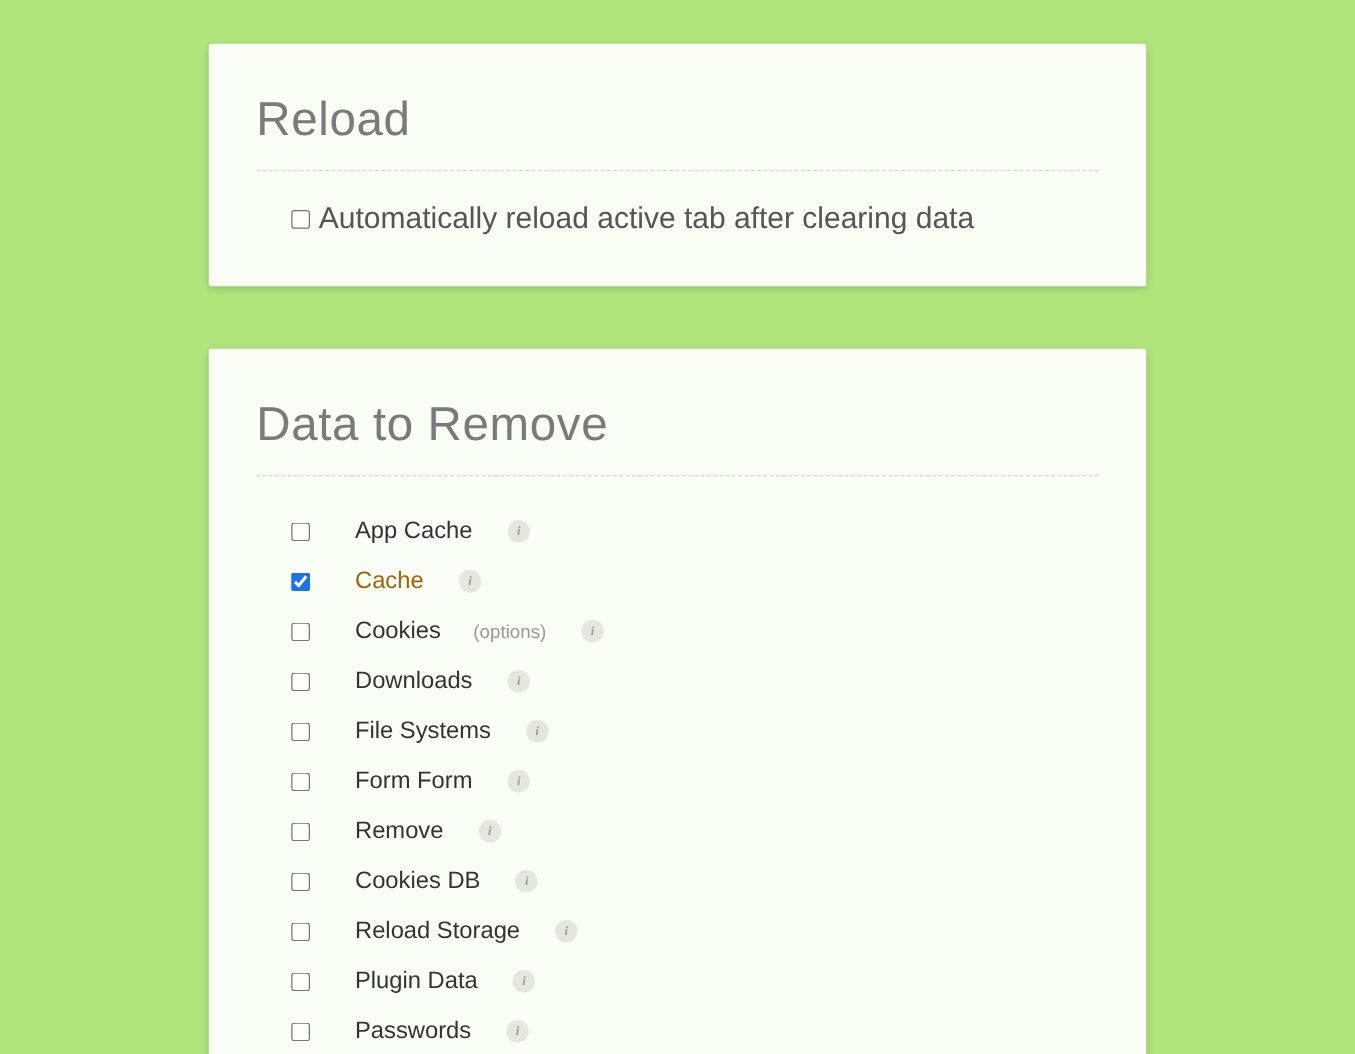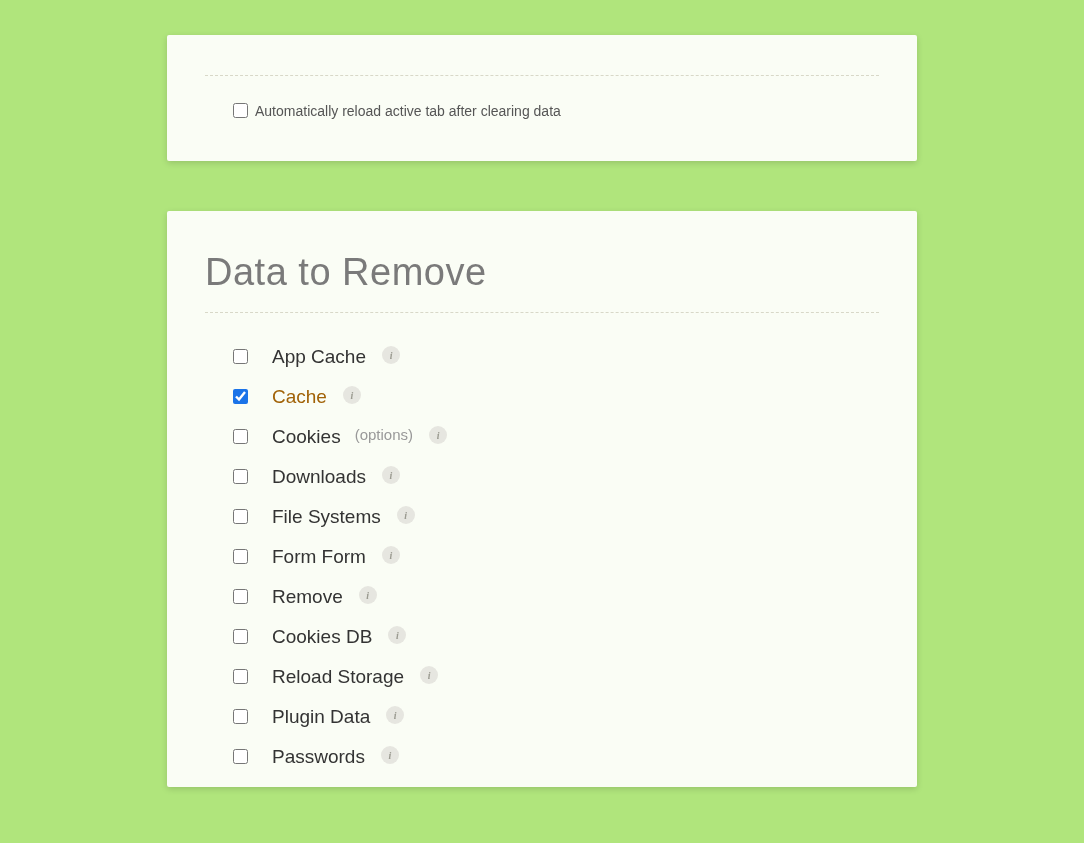--- a/index.html
+++ b/index.html
@@ -36,41 +36,42 @@
     border-top: 1px dashed #d8d8c8;
     margin: 0 0 24px 0;
   }
   .reload-row {
     display: flex;
     align-items: center;
     padding-left: 24px;
     padding-bottom: 10px;
   }
   .reload-row label {
-    font-size: 14px;
+    font-size: 24px;
     font-weight: 300;
     color: #555;
     margin-left: 4px;
     cursor: pointer;
   }
   input[type="checkbox"] {
     width: 15px;
     height: 15px;
     cursor: pointer;
     accent-color: #1a73e8;
   }
   .data-list {
     list-style: none;
     padding: 0;
     margin: 0;
   }
   .data-item {
     display: flex;
+    align-items: center;
     padding: 9px 0 9px 24px;
-    gap: 4px;
+    gap: 16px;
   }
   .data-item input[type="checkbox"] {
     margin-right: 20px;
   }
   .data-label {
     font-size: 19px;
     font-weight: 400;
     color: #333;
     cursor: pointer;
   }
@@ -100,20 +101,21 @@
     font-family: Georgia, serif;
     font-style: italic;
   }
 </style>
 </head>
 <body>
 
 <div class="page">
 
   <div class="card">
+    <h2 class="card-title">Reload</h2>
     <hr class="divider">
     <div class="reload-row">
       <input type="checkbox" id="reload-cb" style="">
       <label for="reload-cb">Automatically reload active tab after clearing data</label>
     </div>
   </div>
 
   <div class="card" style="padding-bottom:10px;">
     <h2 class="card-title">Data to Remove</h2>
     <hr class="divider">

